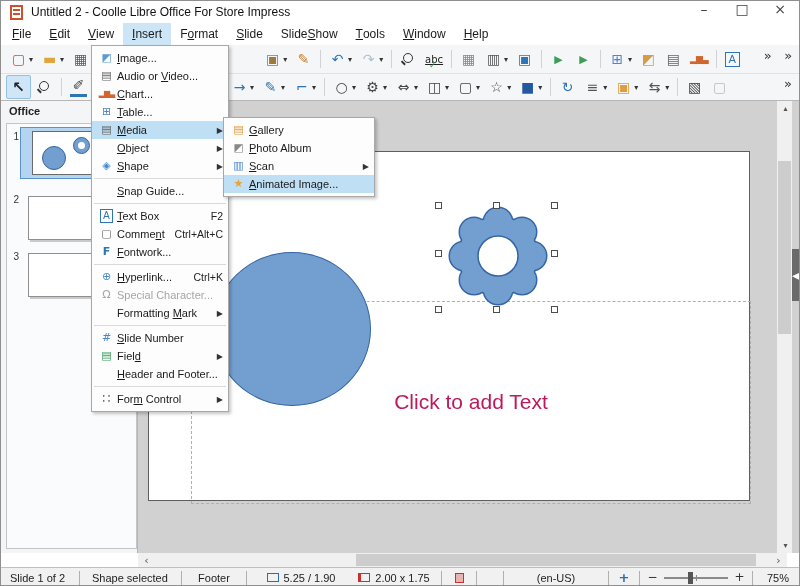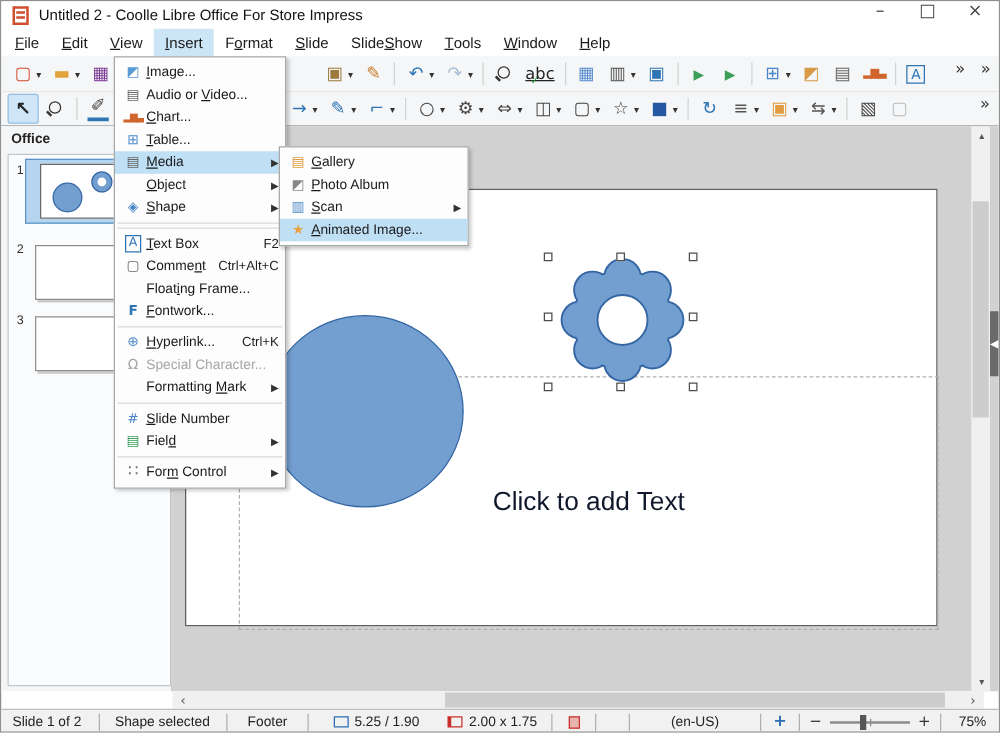--- a/index.html
+++ b/index.html
@@ -44,21 +44,21 @@
   [data-name="new-icon"]{color:#cf4f2e;} [data-name="open-icon"]{color:#e2a23c;}
   [data-name="save-icon"]{color:#7d3c98;} [data-name="paste-icon"]{color:#9c7a3c;}
   [data-name="clone-formatting-icon"]{color:#c77f2e;}
   [data-name="undo-icon"]{color:#2e75b6;} [data-name="redo-icon"]{color:#a9bed4;}
   [data-name="display-grid-icon"]{color:#5b8fd0;} [data-name="display-views-icon"]{color:#555;}
   [data-name="master-slide-icon"]{color:#2e75b6;}
   [data-name="start-first-slide-icon"],[data-name="start-current-slide-icon"]{color:#3c9e57;font-size:11px;}
   [data-name="insert-table-icon"]{color:#4a86c8;} [data-name="insert-image-icon"]{color:#d89a46;}
   [data-name="insert-media-icon"]{color:#666;} [data-name="insert-chart-icon"]{color:#d0662e;font-size:9px;letter-spacing:-1px;}
   [data-name="insert-textbox-icon"]{color:#2e75b6;font-size:11px;border:1px solid #2e75b6;line-height:13px;min-width:15px;}
-  [data-name="spelling-icon"]{font-size:13px;color:#222;position:relative;text-decoration:underline;}
+  [data-name="spelling-icon"]{font-size:10px;color:#222;position:relative;text-decoration:underline;}
   [data-name="spelling-icon"]::after{content:"✓";color:#2f9e44;font-size:9px;position:absolute;left:4px;top:6px;}
   [data-name="select-icon"]{color:#222;font-size:15px;font-weight:bold;}
   [data-name="interaction-icon"]{color:#444;border-bottom:3px solid #2e75b6;}
   [data-name="lines-arrows-icon"],[data-name="curves-icon"],[data-name="connectors-icon"],
   [data-name="rotate-icon"]{color:#2e75b6;}
   [data-name="ellipse-icon"],[data-name="symbol-shapes-icon"],[data-name="block-arrows-icon"],
   [data-name="flowchart-icon"],[data-name="callouts-icon"],[data-name="stars-icon"],
   [data-name="shadow-icon"]{color:#444;}
   [data-name="objects-3d-icon"]{color:#2458a0;}
   [data-name="align-icon"]{color:#555;} [data-name="arrange-icon"]{color:#e09c3e;}
@@ -90,21 +90,21 @@
                  background:#729fcf; border:1px solid #3465a4; }
   .mini-flower::after { content:""; position:absolute; left:4px; top:4px; width:7px; height:7px;
                         border-radius:50%; background:#fff; }
 
   #canvas { position:relative; flex:1; background:#d1d1d1; overflow:hidden; }
   #slide { position:absolute; left:10px; top:50px; width:602px; height:350px; background:#fff;
            border:1px solid #5f5f5f; }
   #text-placeholder { position:absolute; left:42px; top:149px; width:560px; height:203px;
                       border:1px dashed #b0b0b0; }
   #placeholder-label { position:absolute; left:0; top:88px; width:100%; text-align:center;
-                       font-size:21px; color:#0f172a; }
+                       font-size:21px; color:#be185d; }
   #ellipse-shape { position:absolute; left:75px; top:151px; width:158px; height:154px;
                    border-radius:50%; background:#729fcf; border:1px solid #3465a4; }
   #flower-svg { position:absolute; left:308px; top:103px; }
   .handle { position:absolute; width:7px; height:7px; background:#fff; border:1px solid #4d4d4d; }
 
   
   #vscroll { position:absolute; right:7px; top:0; width:15px; height:100%; background:#f0f0f0; }
   .sc-btn { position:absolute; left:0; width:15px; height:15px; display:flex; align-items:center;
             justify-content:center; font-size:8px; color:#555; }
   #vthumb { position:absolute; left:1px; top:60px; width:13px; height:173px; background:#cdcdcd; }
@@ -465,35 +465,35 @@
     <span class="micon"></span>
     <span class="mlabel"><u>O</u>bject</span>
     <span class="marrow" data-name="submenu-arrow-icon">▶</span>
   </div>
   <div class="mi" data-name="menu-item-shape">
     <span class="micon gi" data-name="shape-menu-icon">◈</span>
     <span class="mlabel"><u>S</u>hape</span>
     <span class="marrow" data-name="submenu-arrow-icon">▶</span>
   </div>
   <div class="msep"></div>
+  <div class="mi" data-name="menu-item-snap-guide">
+    <span class="micon"></span>
+    <span class="mlabel"><u>S</u>nap Guide...</span>
+  </div>
   <div class="msep"></div>
   <div class="mi" data-name="menu-item-text-box">
     <span class="micon gi" data-name="textbox-menu-icon">A</span>
     <span class="mlabel"><u>T</u>ext Box</span>
     <span class="mshort">F2</span>
   </div>
   <div class="mi" data-name="menu-item-comment">
     <span class="micon gi" data-name="comment-menu-icon">▢</span>
     <span class="mlabel">Comme<u>n</u>t</span>
     <span class="mshort">Ctrl+Alt+C</span>
   </div>
-  <div class="mi" data-name="menu-item-floating-frame">
-    <span class="micon"></span>
-    <span class="mlabel">Float<u>i</u>ng Frame...</span>
-  </div>
   <div class="mi" data-name="menu-item-fontwork">
     <span class="micon gi" data-name="fontwork-menu-icon">F</span>
     <span class="mlabel"><u>F</u>ontwork...</span>
   </div>
   <div class="msep"></div>
   <div class="mi" data-name="menu-item-hyperlink">
     <span class="micon gi" data-name="hyperlink-menu-icon">⊕</span>
     <span class="mlabel"><u>H</u>yperlink...</span>
     <span class="mshort">Ctrl+K</span>
   </div>
@@ -509,20 +509,24 @@
   <div class="msep"></div>
   <div class="mi" data-name="menu-item-slide-number">
     <span class="micon gi" data-name="slide-number-menu-icon">#</span>
     <span class="mlabel"><u>S</u>lide Number</span>
   </div>
   <div class="mi" data-name="menu-item-field">
     <span class="micon gi" data-name="field-menu-icon">▤</span>
     <span class="mlabel">Fiel<u>d</u></span>
     <span class="marrow" data-name="submenu-arrow-icon">▶</span>
   </div>
+  <div class="mi" data-name="menu-item-header-and-footer">
+    <span class="micon"></span>
+    <span class="mlabel"><u>H</u>eader and Footer...</span>
+  </div>
   <div class="msep"></div>
   <div class="mi" data-name="menu-item-form-control">
     <span class="micon gi" data-name="form-control-menu-icon">∷</span>
     <span class="mlabel">For<u>m</u> Control</span>
     <span class="marrow" data-name="submenu-arrow-icon">▶</span>
   </div>
 </div>
 
 <div class="menu" id="media-submenu" data-name="media-submenu">
   <div class="mi" data-name="submenu-item-gallery">

